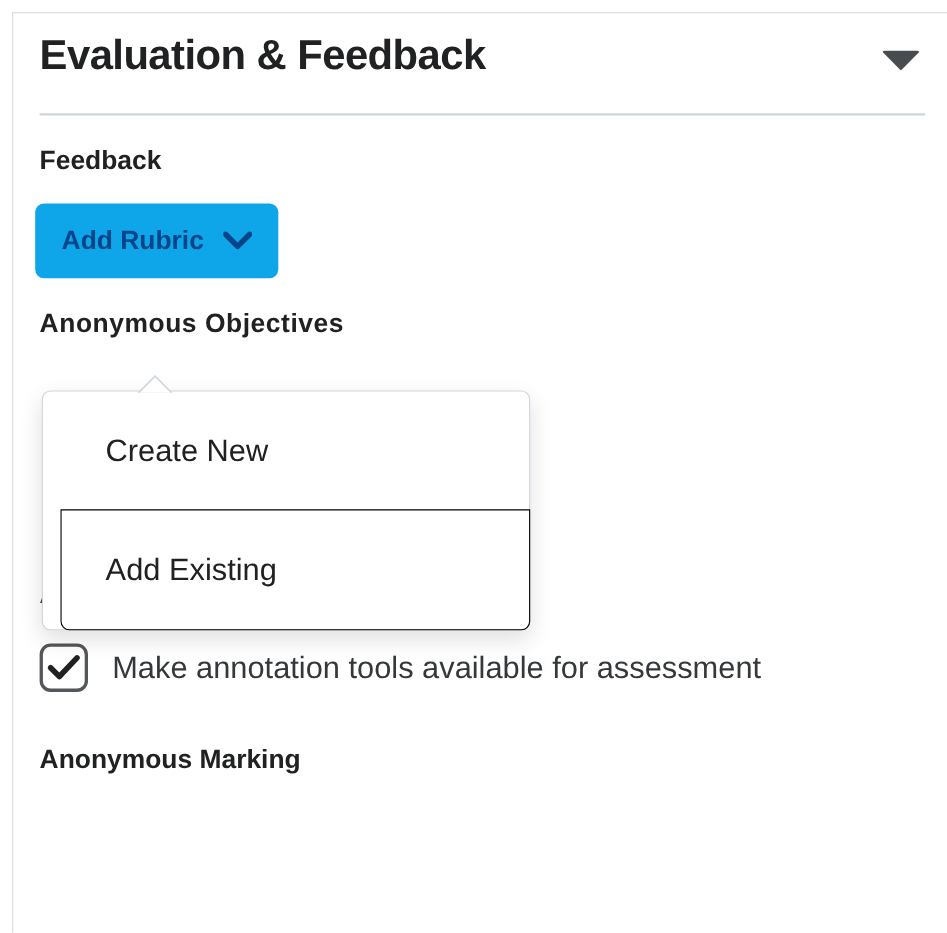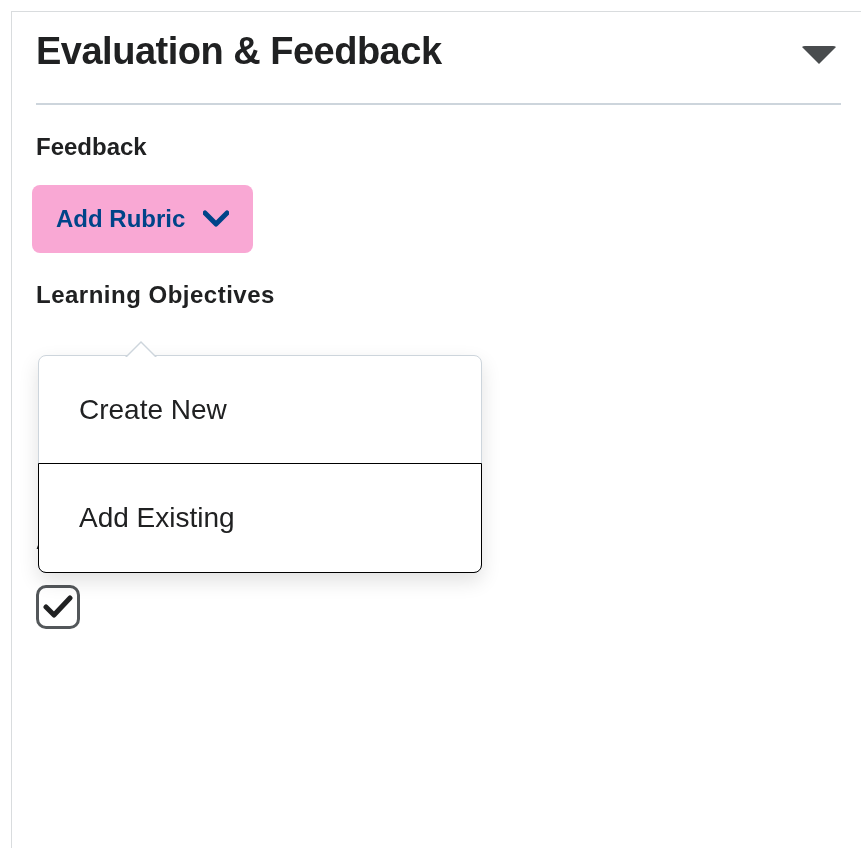--- a/index.html
+++ b/index.html
@@ -51,21 +51,21 @@
     margin: 0 0 28px 0;
   }
   .section-label {
     font-size: 24px;
     font-weight: 700;
     margin: 0 0 24px 0;
   }
   .add-rubric-btn {
     display: inline-flex;
     align-items: center;
-    background: #f9a8d4;
+    background: #0ea5e9;
     color: #004489;
     font-weight: 700;
     font-size: 24px;
     border: none;
     border-radius: 8px;
     padding: 20px 24px;
     cursor: pointer;
     position: relative;
     margin-left: -4px;
   }
@@ -89,20 +89,21 @@
     position: absolute;
     left: 26px;
     top: 343px;
     width: 444px;
     background: #fff;
     border: 1px solid #cdd5dc;
     border-radius: 8px;
     box-shadow: 0 8px 20px rgba(0,0,0,0.12);
     box-sizing: border-box;
     z-index: 10;
+    padding-left: 17px;
   }
   .dropdown::before {
     content: "";
     position: absolute;
     top: -15px;
     left: 86px;
     width: 0; height: 0;
     border-left: 16px solid transparent;
     border-right: 16px solid transparent;
     border-bottom: 16px solid #cdd5dc;
@@ -179,32 +180,34 @@
 
   <button class="add-rubric-btn">
     <span>Add Rubric</span>
     <span class="chev">
       <svg width="26" height="18" viewBox="0 0 26 18">
         <path d="M2 3 L13 14 L24 3" stroke="#004489" stroke-width="5" fill="none" stroke-linecap="round" stroke-linejoin="round"></path>
       </svg>
     </span>
   </button>
 
-  <div class="obscured-text">Learning Objectives</div>
+  <div class="obscured-text">Anonymous Objectives</div>
 
   <div class="obscured-text obscured-annot">Annotation Tools</div>
 
   <div class="dropdown">
     <div class="dropdown-item first">Create New</div>
     <div class="dropdown-item highlighted">Add Existing</div>
   </div>
 
   <div class="checkbox-row">
     <div class="checkbox">
       <svg width="30" height="26" viewBox="0 0 30 26">
         <path d="M3 13 L11 21 L27 4" stroke="#202122" stroke-width="5" fill="none" stroke-linecap="round" stroke-linejoin="round"></path>
       </svg>
     </div>
+    <div class="checkbox-label">Make annotation tools available for assessment</div>
   </div>
 
+  <div class="anon-label">Anonymous Marking</div>
 
 
 </div>
 
 </body></html>

